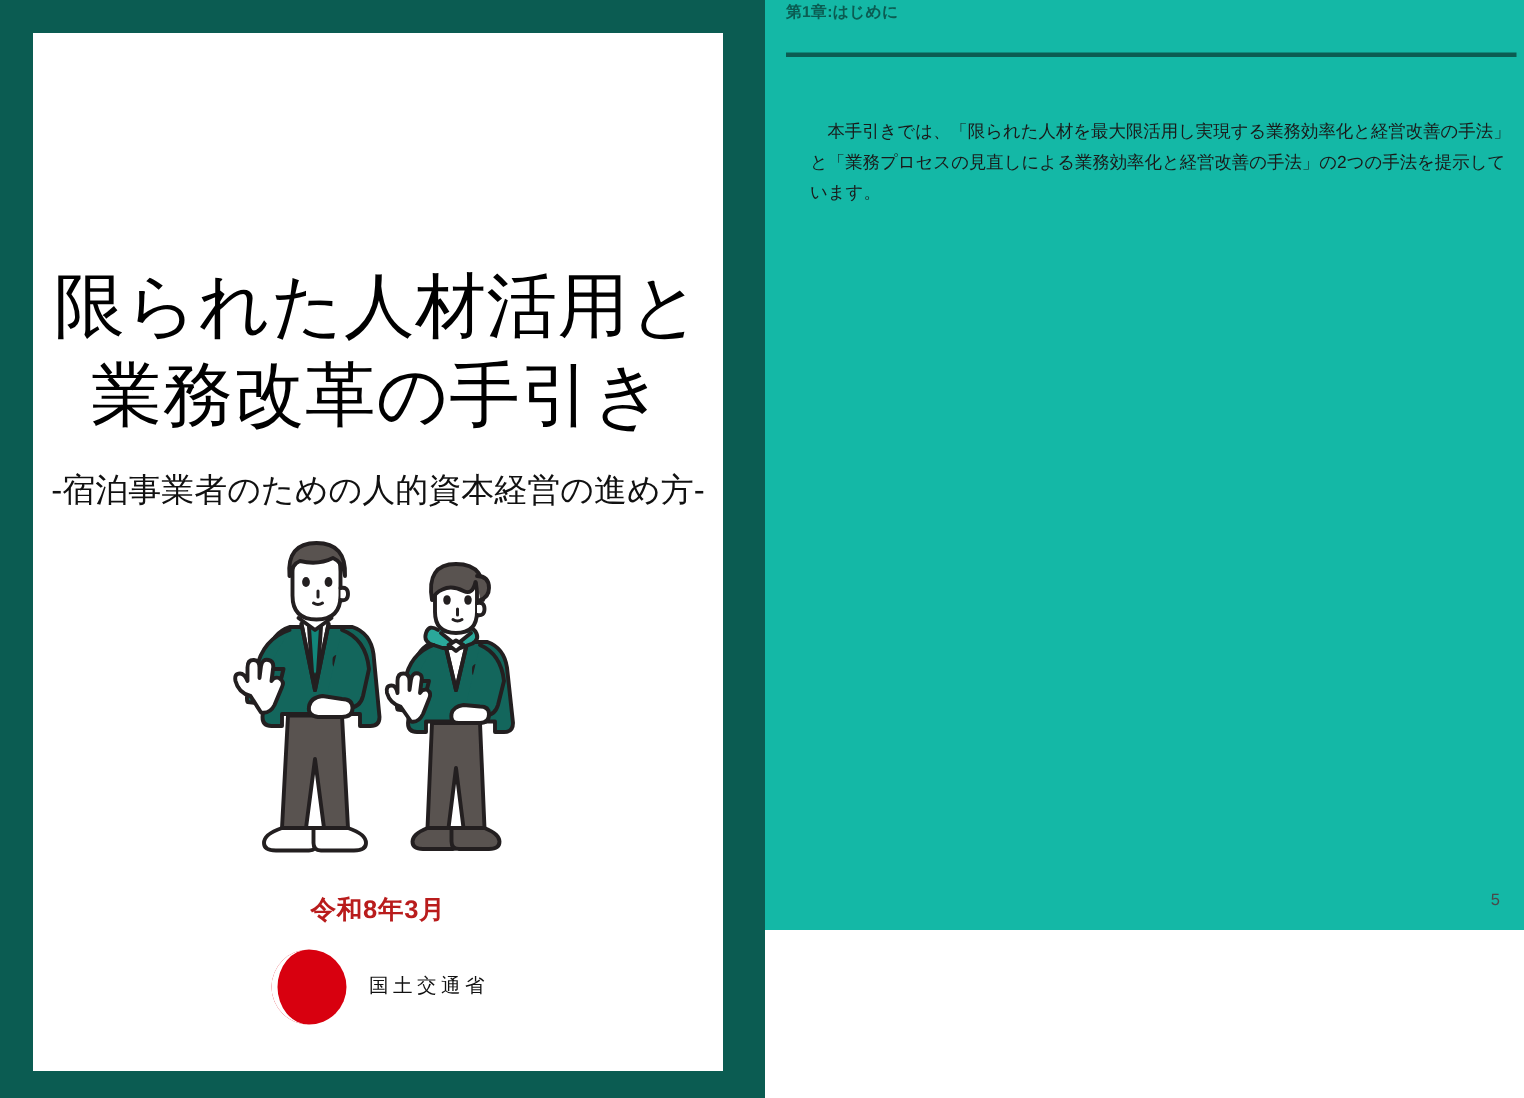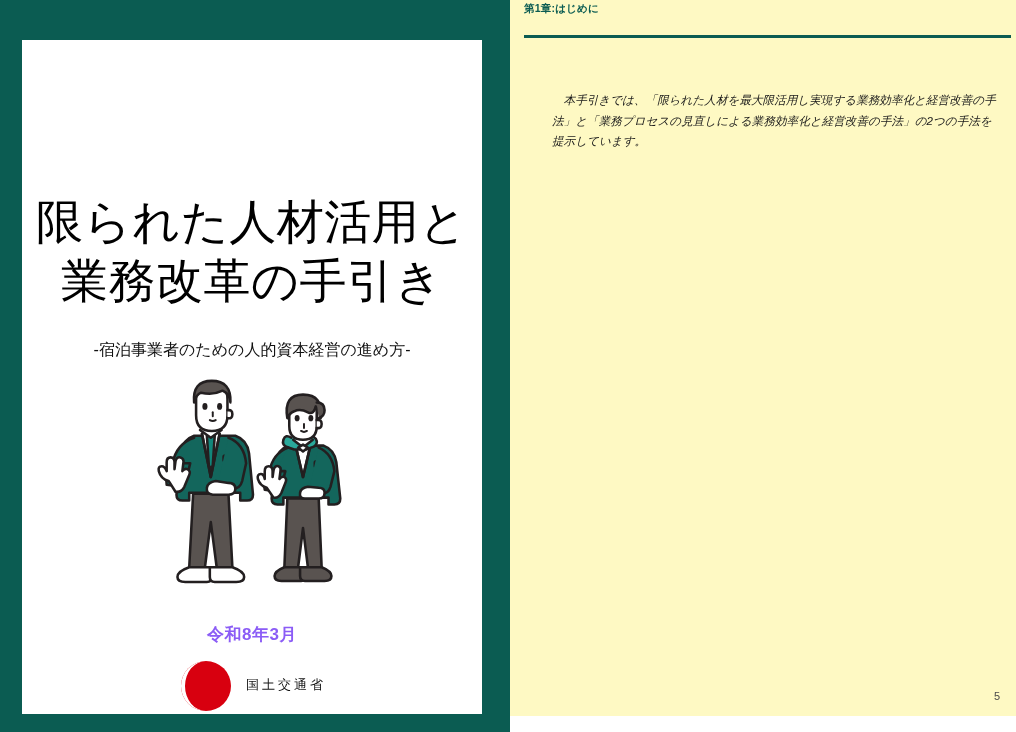--- a/index.html
+++ b/index.html
@@ -9,68 +9,68 @@
     color:#1a1a1a;
     -webkit-font-smoothing:antialiased;
   }
   .spread{position:relative;width:1016px;height:732px;}
 
   
   .cover{
     position:absolute;left:0;top:0;width:510px;height:732px;
     background:#0b5c52;
     box-sizing:border-box;
-    padding:40px 28px 18px 22px;
+    padding:22px 28px 18px 22px;
   }
   .cover-inner{
     position:relative;
     width:100%;height:100%;
     background:#ffffff;
     box-sizing:border-box;
     display:flex;flex-direction:column;align-items:center;
   }
   .cover-title{
     margin-top:152px;
     text-align:center;
     font-size:47px;
     line-height:1.26;
     font-weight:400;
     letter-spacing:0.5px;
     color:#000000;
     white-space:pre-line;
   }
   .cover-sub{
-    margin-top:30px;
+    margin-top:20px;
     text-align:left;
-    font-size:16px;
+    font-size:22px;
     font-weight:400;
     letter-spacing:0px;
     color:#111111;
   }
   .cover-illo{
     margin-top:14px;
     width:250px;height:232px;
   }
   .cover-date{
-    margin-top:20px;
-    font-size:17px;font-weight:bold;color:#8b5cf6;letter-spacing:0.5px;
+    margin-top:7px;
+    font-size:17px;font-weight:bold;color:#b91c1c;letter-spacing:0.5px;
   }
   .cover-logo{
     margin-top:12px;
     display:flex;align-items:center;gap:12px;
   }
   .logo-mark{width:56px;height:56px;}
   .logo-text{display:flex;flex-direction:column;line-height:1;}
   .logo-ministry{font-size:13px;letter-spacing:3px;color:#111;margin-bottom:3px;}
   .logo-agency{font-size:33px;letter-spacing:7px;color:#111;font-weight:400;}
 
   
   .page{
-    position:absolute;left:510px;top:0;width:506px;height:716px;
-    background:#fef9c3;box-sizing:border-box;
+    position:absolute;left:510px;top:0;width:506px;height:620px;
+    background:#14b8a6;box-sizing:border-box;
   }
   .page-header{
     position:absolute;left:14px;top:2px;right:8px;
   }
   .chapter-label{
     font-size:10.5px;font-weight:bold;color:#0b5c52;letter-spacing:.2px;
     line-height:1.15;
   }
   .page-heading{
     font-size:17.5px;font-weight:bold;color:#0b5c52;letter-spacing:0px;
@@ -78,21 +78,21 @@
   }
   .header-rule{
     position:absolute;left:14px;top:35px;width:487px;height:3px;background:#0b5c52;
   }
 
   .body-copy{
     position:absolute;left:30px;top:78px;width:474px;
     font-size:11.6px;line-height:1.78;color:#1a1a1a;letter-spacing:0px;
     text-align:left;
   }
-  .body-copy p{margin:12px;text-indent:1em;font-style:italic;}
+  .body-copy p{margin:0;text-indent:1em;}
 
   
   .boxes{
     position:absolute;left:548px;top:232px;
   }
 
   .page-number{
     position:absolute;right:16px;bottom:14px;
     font-size:11px;color:#4a4a4a;
   }

